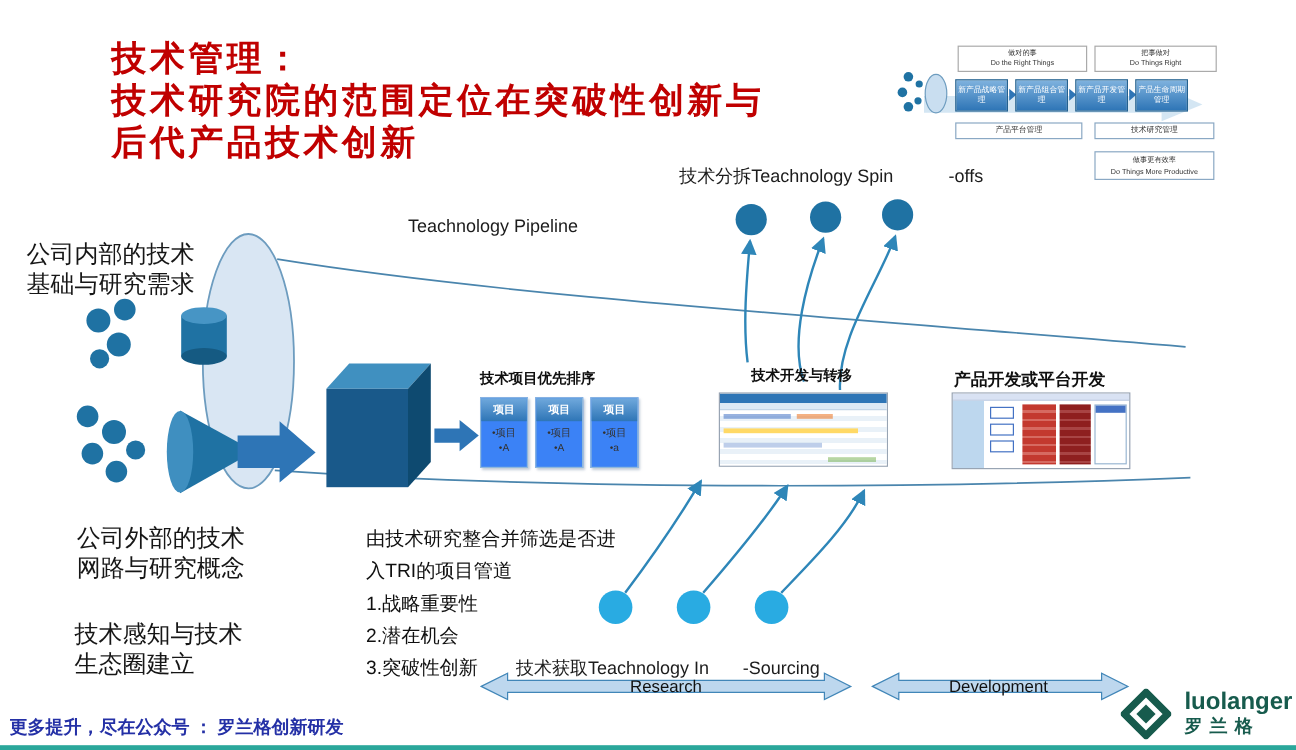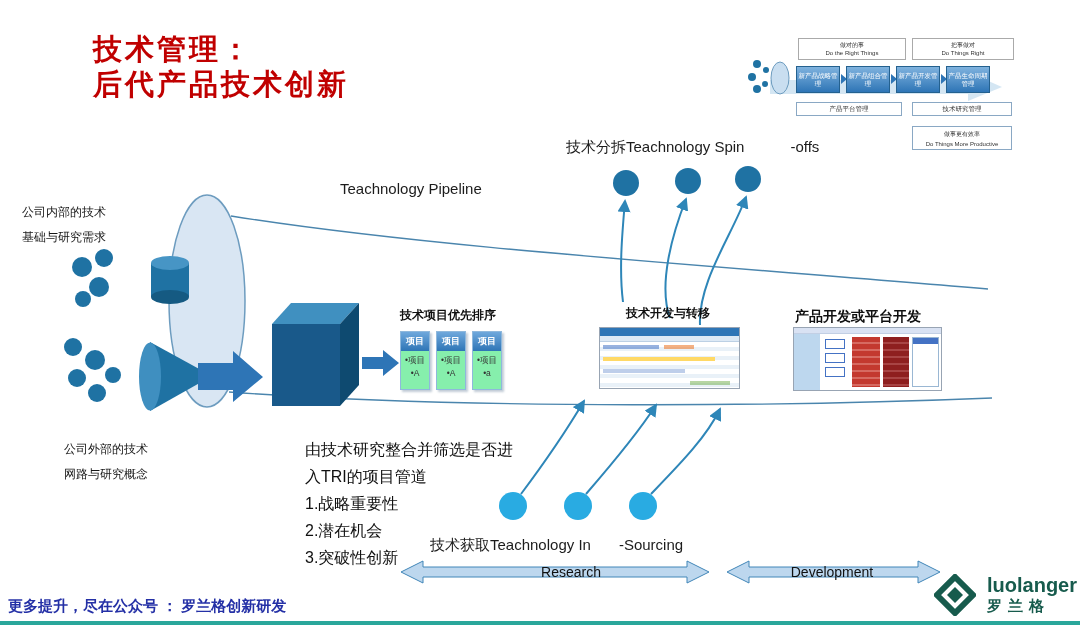--- a/index.html
+++ b/index.html
@@ -8,43 +8,43 @@
            font-family:"Liberation Sans","DejaVu Sans",sans-serif; color:#1a1a1a;padding-left:44px;}
   .overlay {position:absolute; left:0; top:0; z-index:1;}
   .layer {position:absolute; z-index:2;}
   .pre {white-space:pre-line;}
 
   .title {left:93px; top:32px; font-size:29px; font-weight:700; color:#C00000; line-height:35px; letter-spacing:3px;}
 
   .lbl {font-size:15px; color:#1c1c1c;}
   .lbl-pipeline {left:340px; top:180px;}
   .lbl-spin {left:566px; top:138px;}
-  .lbl-sourcing {left:430px; top:536px;text-align:center;}
+  .lbl-sourcing {left:430px; top:548px;text-align:center;}
   .sfx-offs {margin-left:46px;}
   .sfx-src {margin-left:28px;}
 
-  .side-lbl {font-size:12px; color:#161616; line-height:25px;}
+  .side-lbl {font-size:20px; color:#161616; line-height:25px;}
   .lbl-internal {left:22px; top:200px;}
   .lbl-external {left:64px; top:437px;}
   .lbl-sensing {left:62px; top:517px;}
 
   .sec-title {font-weight:700; font-size:12px; color:#101010;}
   .lbl-priority {left:400px; top:307px;}
   .lbl-devtransfer {left:601px; top:305px;margin-left:25px;}
   .lbl-productdev {left:795px; top:308px; font-size:14px;}
 
   .cards {left:400px; top:331px; display:flex; gap:6px;}
-  .card {width:30px; background:#86efac; border:1px solid #8FB8DC; box-shadow:1.5px 1.5px 2px rgba(80,110,140,.35);}
+  .card {width:40px; background:#3b82f6; border:1px solid #8FB8DC; box-shadow:1.5px 1.5px 2px rgba(80,110,140,.35);}
   .card-h {background:linear-gradient(180deg,#6FA8DC,#2E75B6); color:#fff; font-size:9px; text-align:center; padding:3px 0; font-weight:700;}
   .card-b {font-size:8.5px; color:#333; padding:3px 4px 9px; line-height:1.5;text-align:center;}
 
   .selection {left:258px; top:436px; font-size:16px; line-height:27px; color:#101010;margin-left:47px;}
 
   .axis-lbl {font-size:14px; color:#101010; text-align:center; font-weight:400;}
-  .lbl-research {left:446px; top:564px; width:250px;}
+  .lbl-research {left:430px; top:564px; width:250px;}
   .lbl-development {left:756px; top:564px; width:152px;}
 
   .footer-promo {left:8px; top:597px; font-size:15px; font-weight:700; color:#2430A6;}
 
   .logo {left:934px; top:574px; display:flex; align-items:flex-start; gap:11px;}
   .logo-txt {display:flex; flex-direction:column;}
   .logo-name {font-size:20px; font-weight:700; color:#175B4D; line-height:23px;}
   .logo-cn {font-size:15px; font-weight:700; color:#175B4D; letter-spacing:6px; line-height:18px;}
 
   
@@ -172,20 +172,21 @@
       <circle cx="757" cy="89" r="4" fill="#1F72A3"></circle>
         <circle cx="766" cy="70" r="3" fill="#1F72A3"></circle>
       <circle cx="765" cy="84" r="3" fill="#1F72A3"></circle>
     </g>
 
     <rect x="0" y="621" width="1080" height="4" fill="#2AA79B"></rect>
   </svg>
 
   <div class="layer title">
     <div>技术管理：</div>
+    <div>技术研究院的范围定位在突破性创新与</div>
     <div>后代产品技术创新</div>
   </div>
 
   <div class="layer mini">
     <div class="grp g1">
       <div>做对的事</div>
       <div>Do the Right Things</div>
     </div>
     <div class="grp g2">
       <div>把事做对</div>
@@ -208,20 +209,22 @@
 
   <div class="layer lbl lbl-spin">
     <span>技术分拆</span><span>Teachnology Spin</span><span class="sfx-offs">-offs</span>
   </div>
   <div class="layer lbl lbl-pipeline">Teachnology Pipeline</div>
 
   <div class="layer side-lbl pre lbl-internal">公司内部的技术
 基础与研究需求</div>
   <div class="layer side-lbl pre lbl-external">公司外部的技术
 网路与研究概念</div>
+  <div class="layer side-lbl pre lbl-sensing">技术感知与技术
+生态圈建立</div>
 
   <div class="layer sec-title lbl-priority">技术项目优先排序</div>
   <div class="layer cards">
     <div class="card">
       <div class="card-h">项目</div>
       <div class="card-b">
         <div>•项目</div>
         <div>•A</div>
       </div>
     </div>

